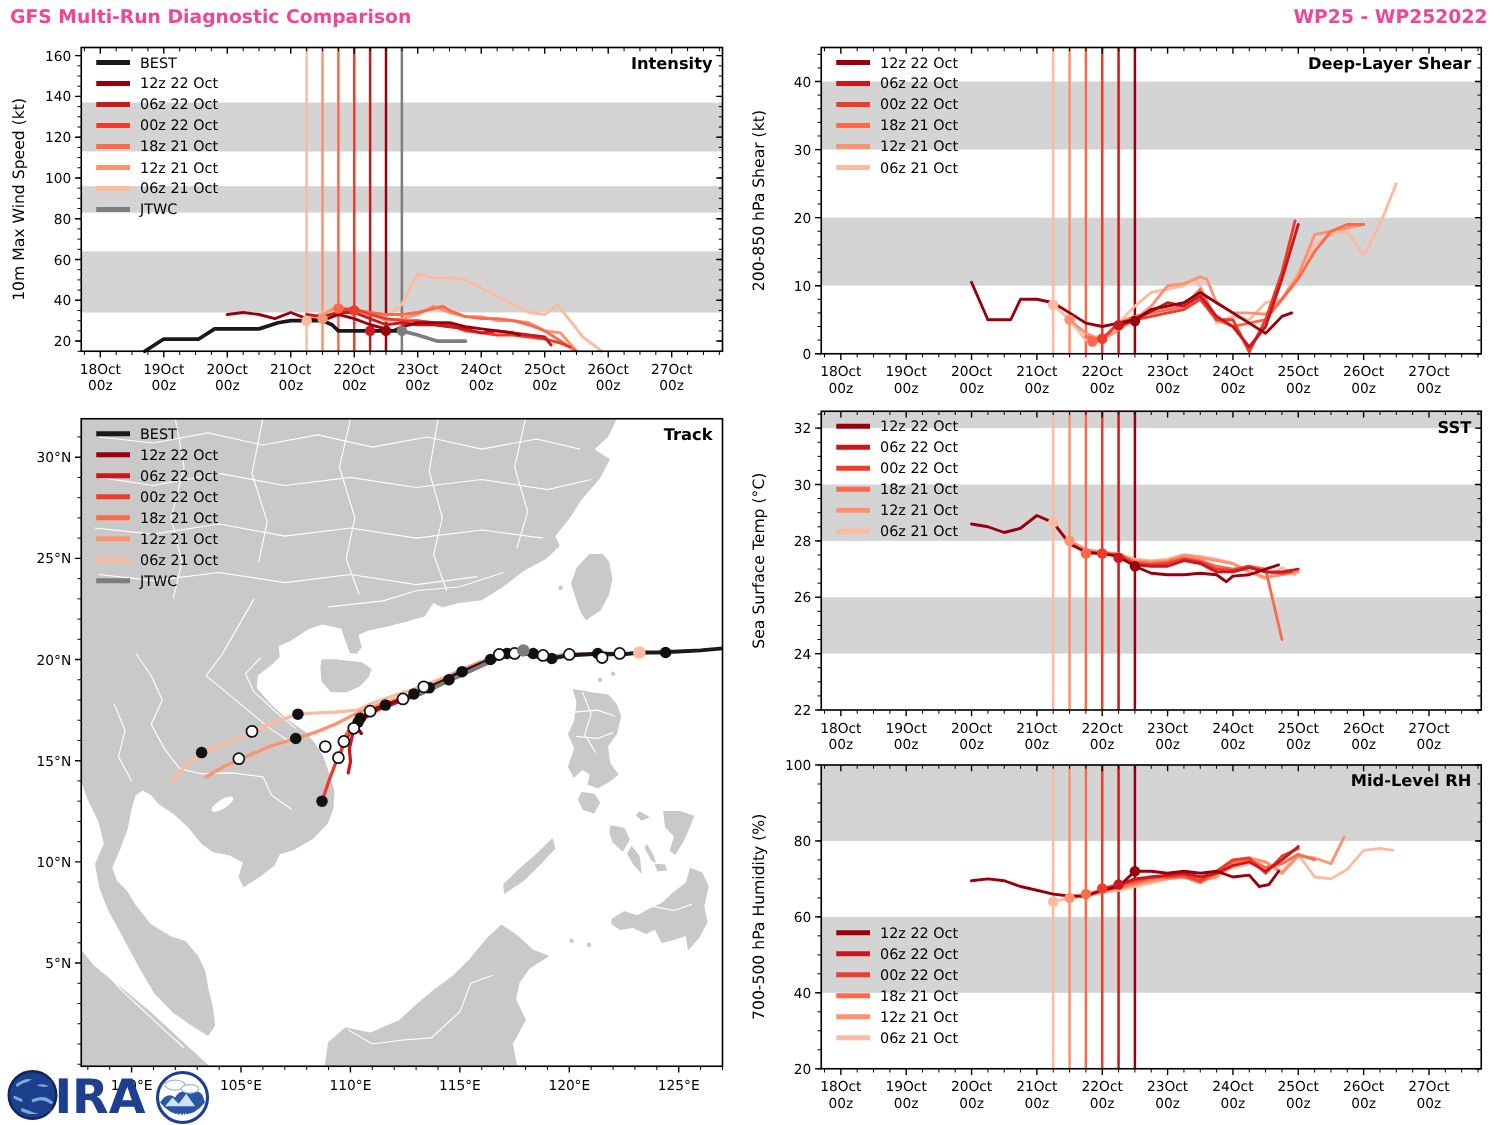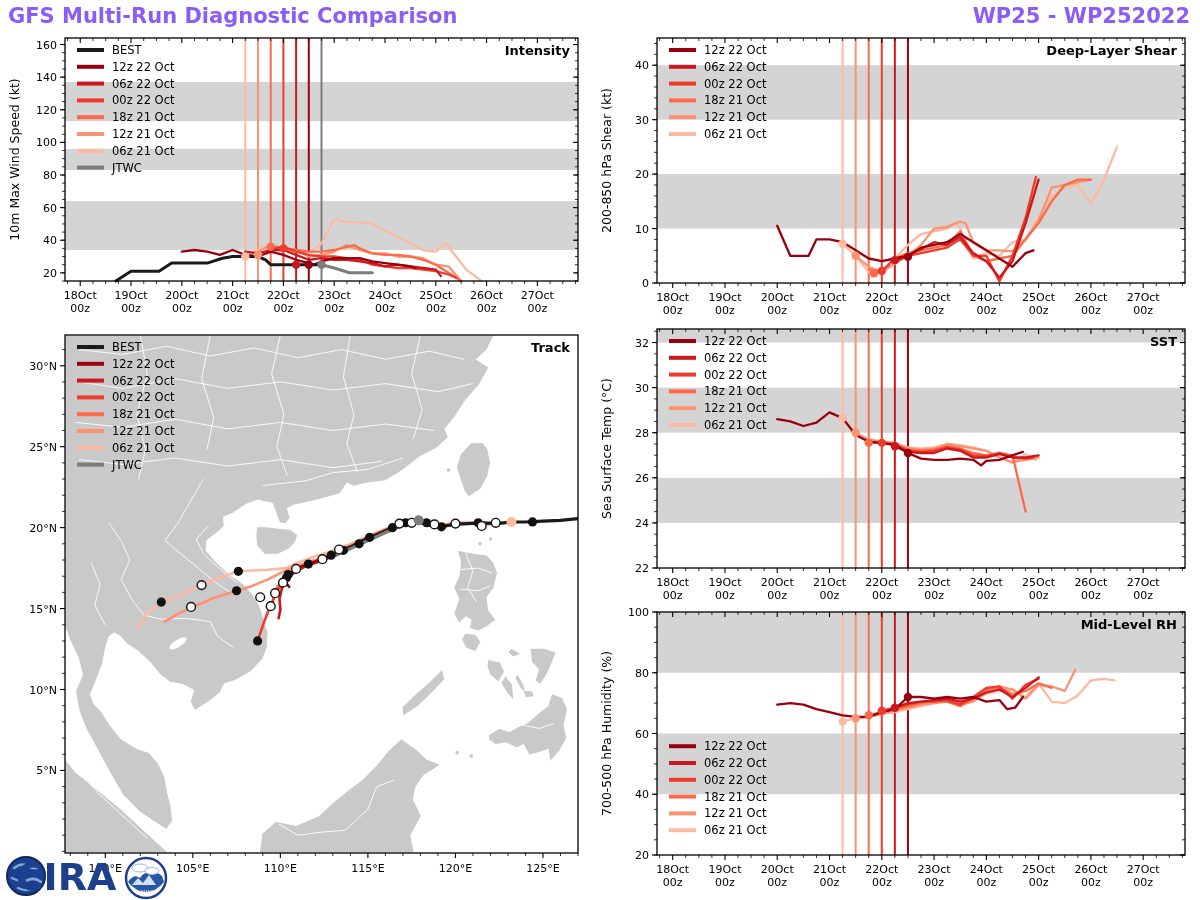--- a/index.html
+++ b/index.html
@@ -1,18 +1,18 @@
 <!DOCTYPE html>
 <html><head>
 <meta charset="utf-8">
 <style>
   html,body{margin:0;padding:0;background:#fff;}
   body{font-family:"DejaVu Sans","Liberation Sans",sans-serif;}
   #fig{position:relative;width:1200px;height:900px;background:#fff;overflow:hidden;}
-  .fig-title{position:absolute;top:4px;font-weight:bold;font-size:21px;color:#8b5cf6;white-space:nowrap;}
+  .fig-title{position:absolute;top:4px;font-weight:bold;font-size:15px;color:#ec4899;white-space:nowrap;}
   .fig-title.left{left:8px;}
   .fig-title.right{right:10px;text-align:center;}
   .panel-svg{position:absolute;}
   svg text{font-family:"DejaVu Sans","Liberation Sans",sans-serif;}
   #logo{position:absolute;left:4px;top:852px;}
 </style>
 </head>
 <body>
 
 <div id="fig">

